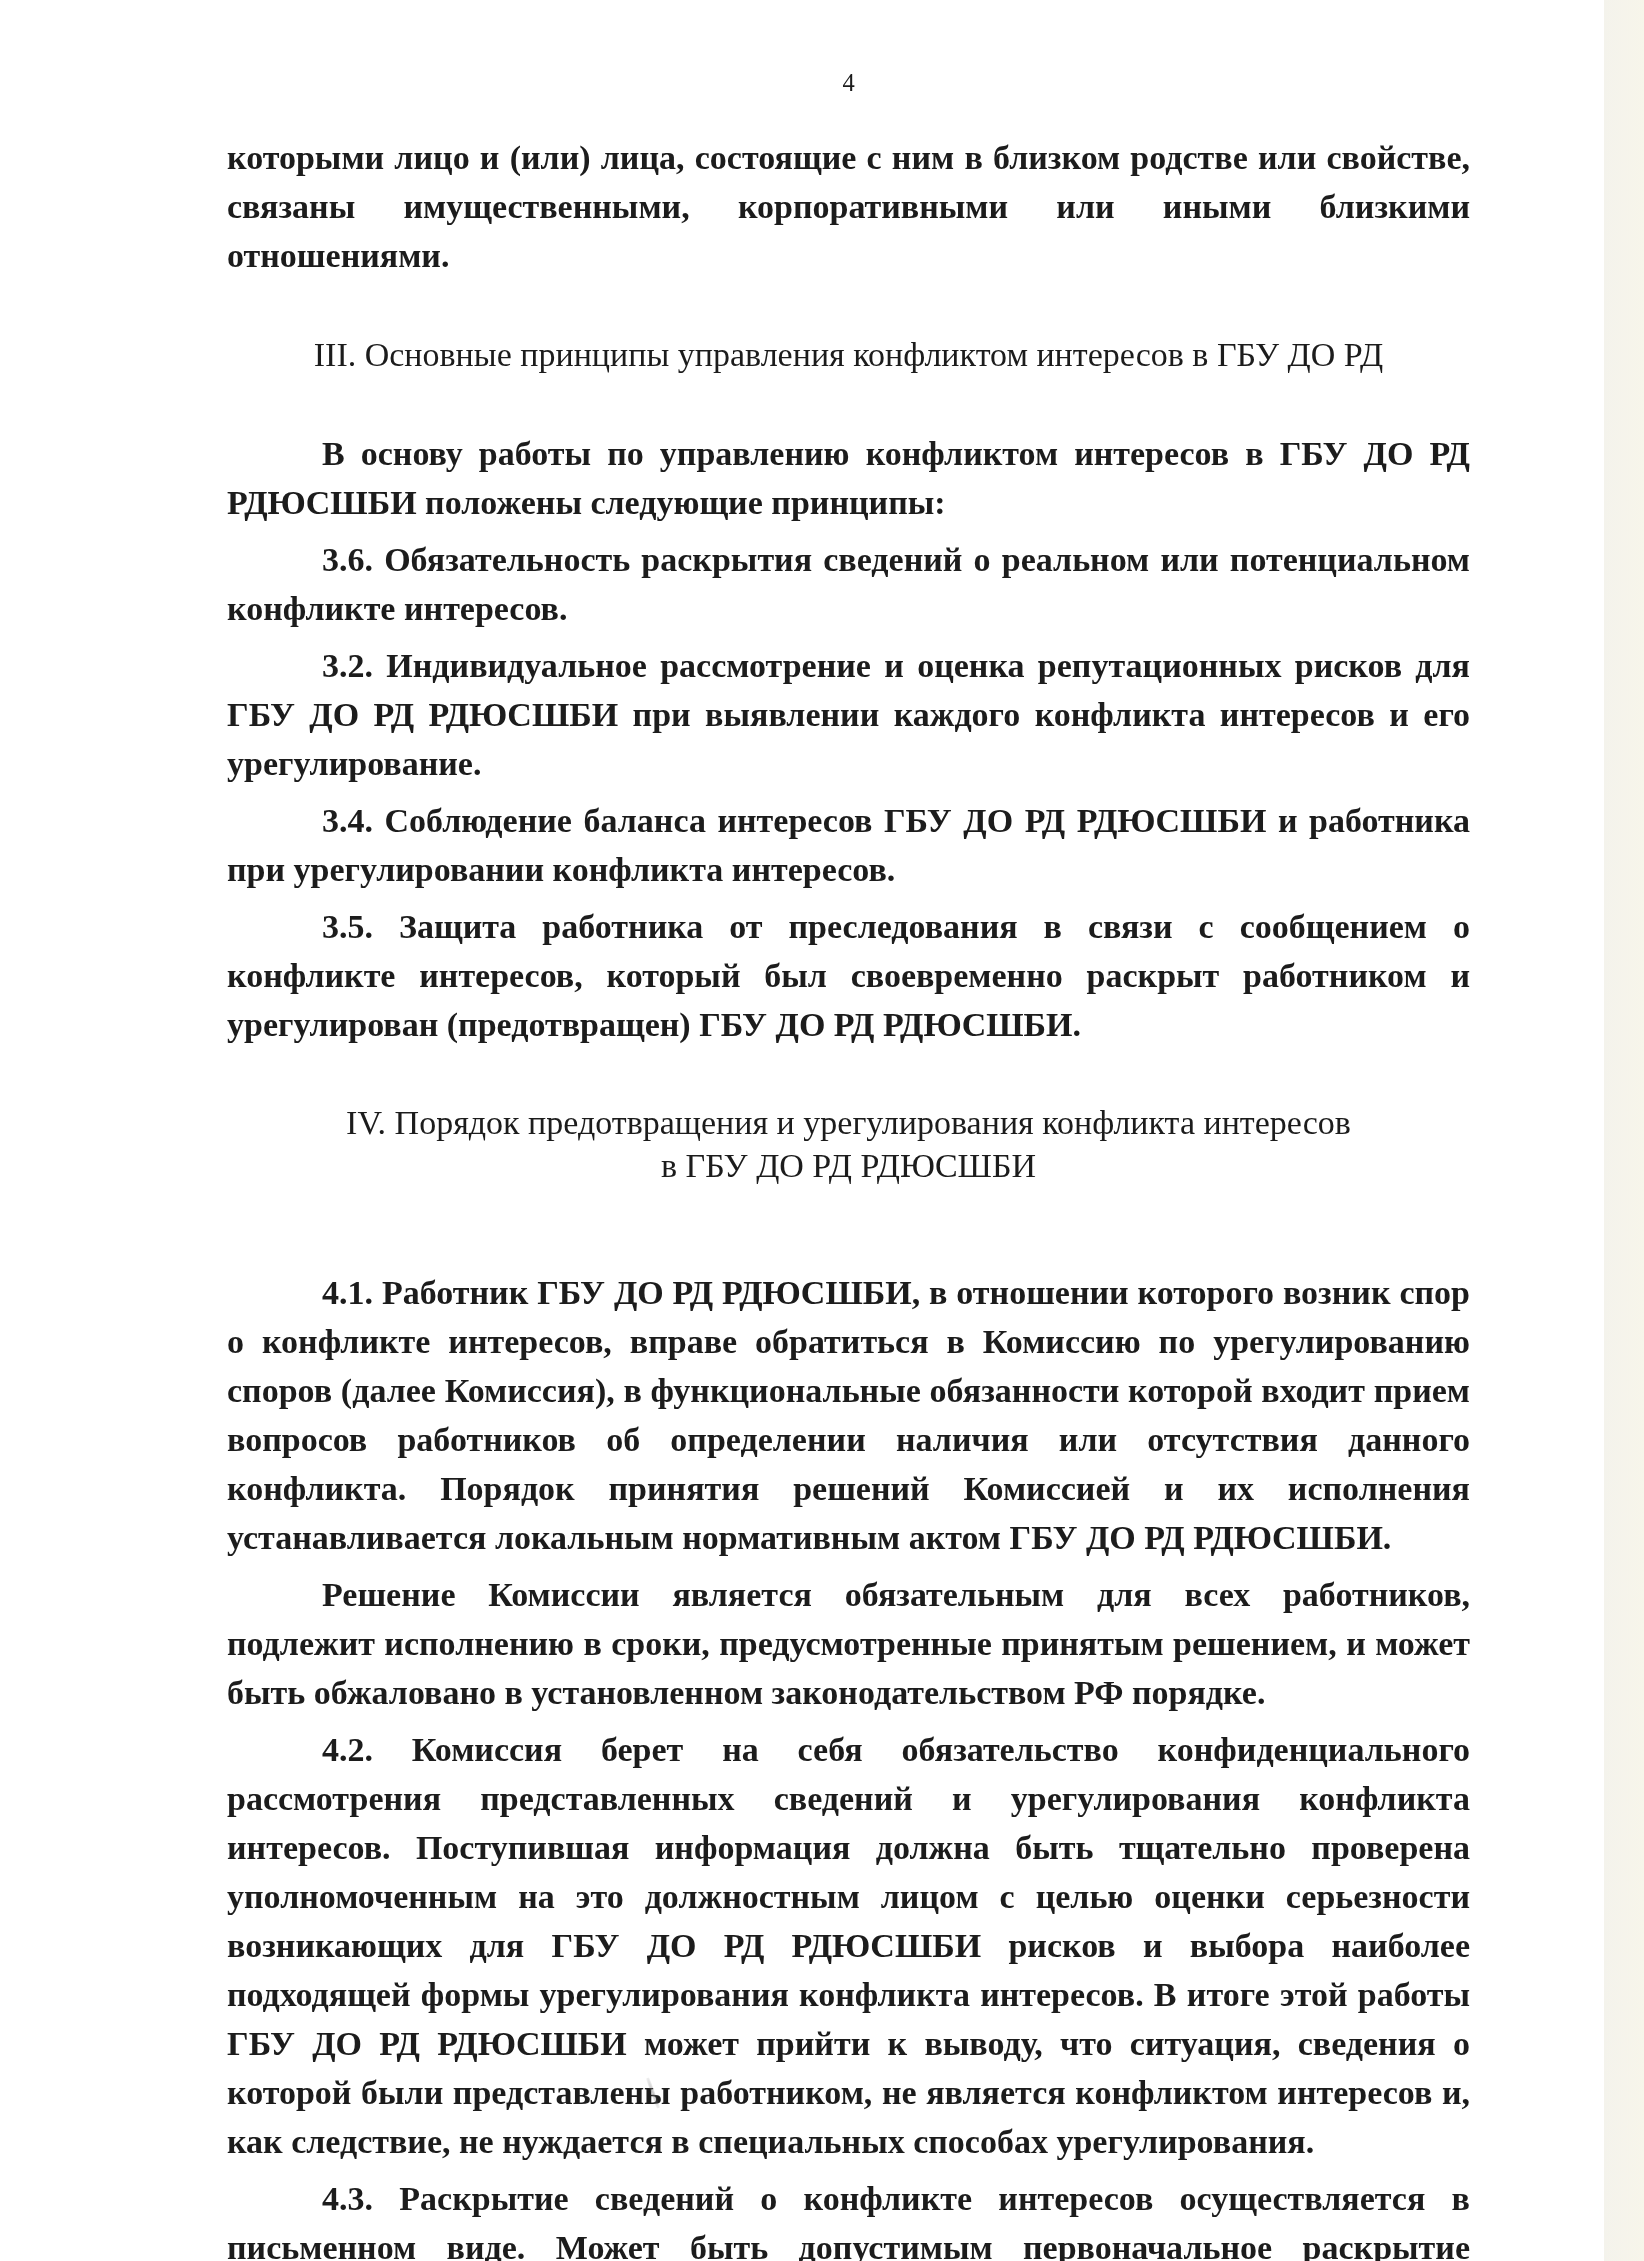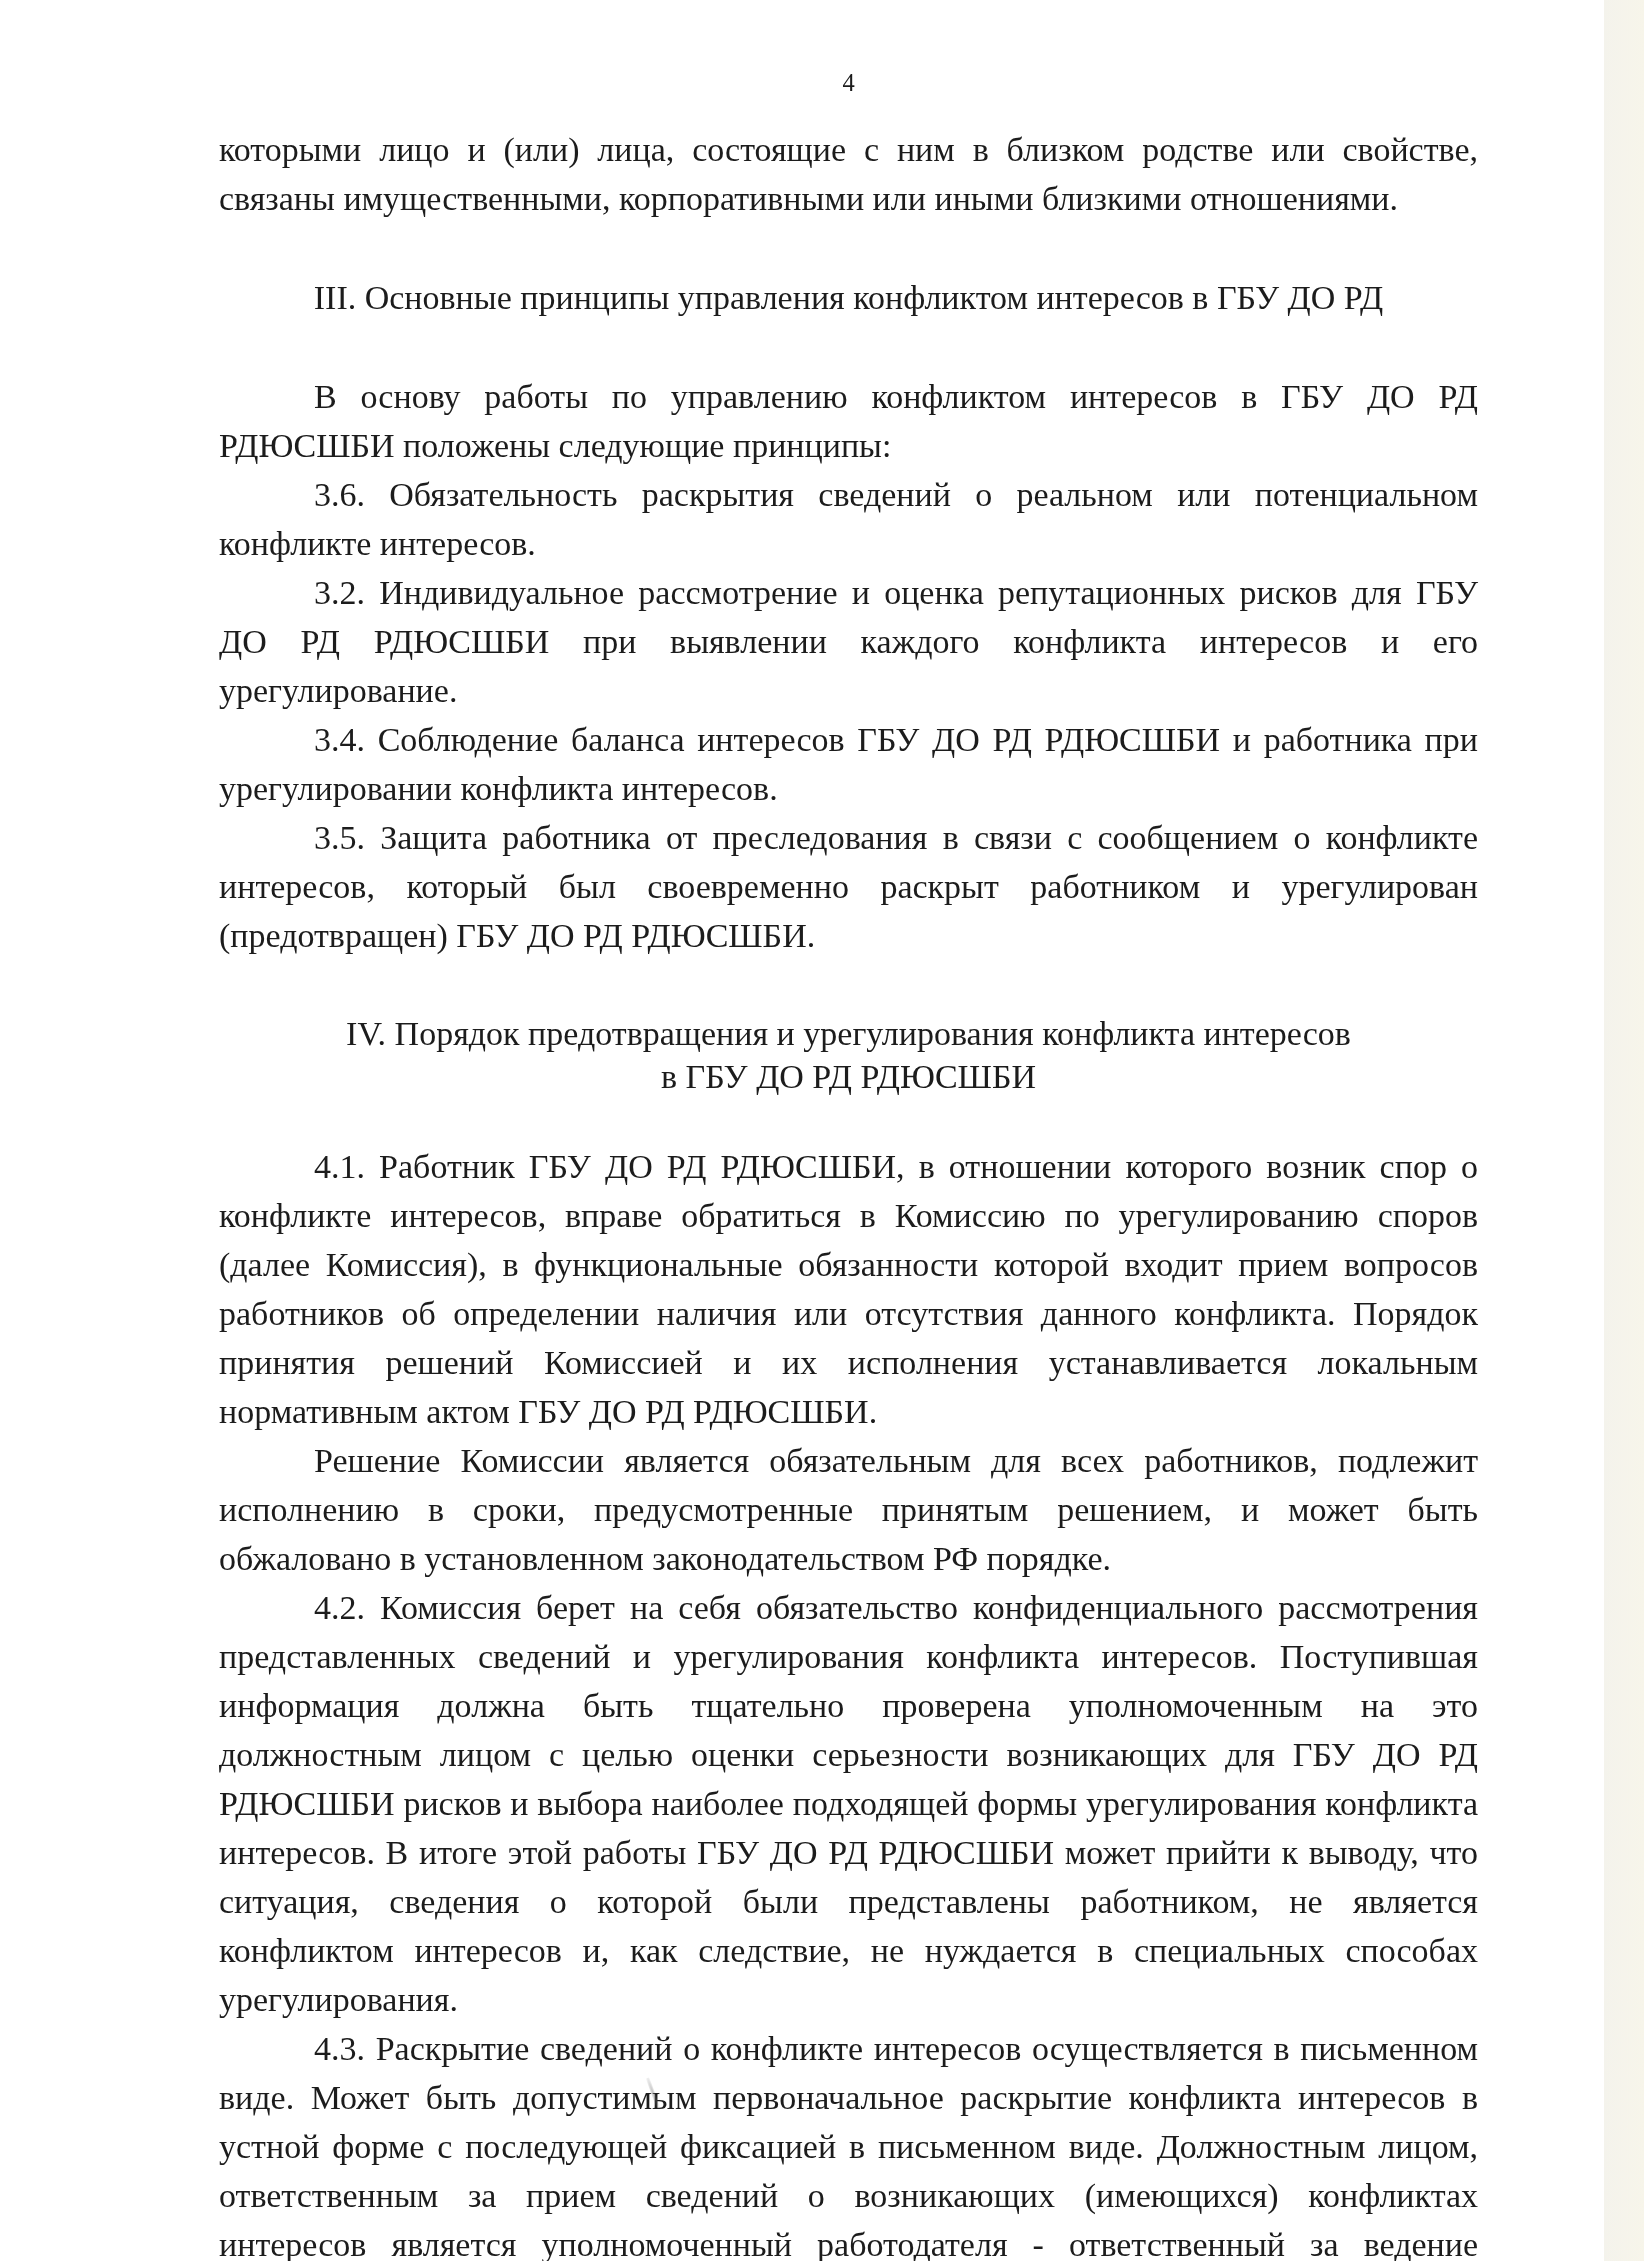--- a/index.html
+++ b/index.html
@@ -34,31 +34,31 @@
     }
     .content {
       position: absolute;
       top: 125px;
       left: 0;
       width: 1259px;
       font-size: 34px;
       line-height: 49px;
       text-align: justify;
     }
-    p { margin: 0; }
+    p { margin: 8px; font-weight: bold; }
     .indent { text-indent: 95px; }
     .heading {
       font-weight: normal;
       text-align: center;
       font-size: 34px;
       line-height: 43px;
       margin: 53px 19.3px 53px 19.3px;
     }
     .heading span { display: block; }
-    .heading-4 { margin-top: 52px; margin-bottom: 44px; }
+    .heading-4 { margin-top: 52px; margin-bottom: 81px; }
     .speck {
       position: absolute;
       left: 651px; top: 2077px;
       width: 3.9px; height: 32px;
       background: radial-gradient(ellipse, rgba(120,120,120,0.45), rgba(255,255,255,0));
       transform: rotate(-20deg);
     }
   </style>
 </head>
 <body>

